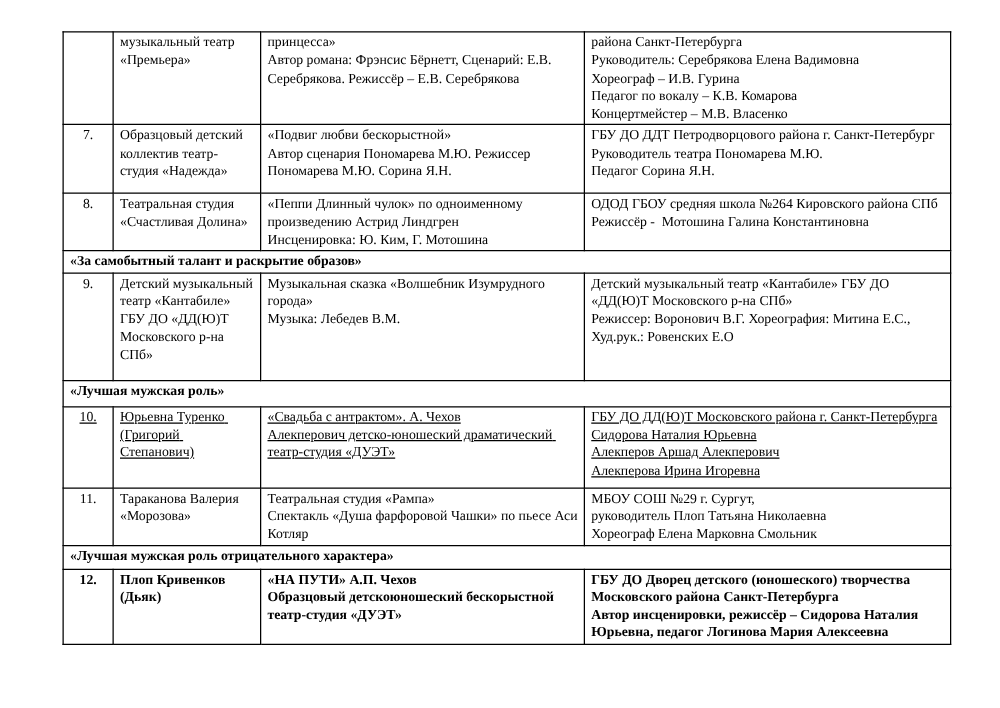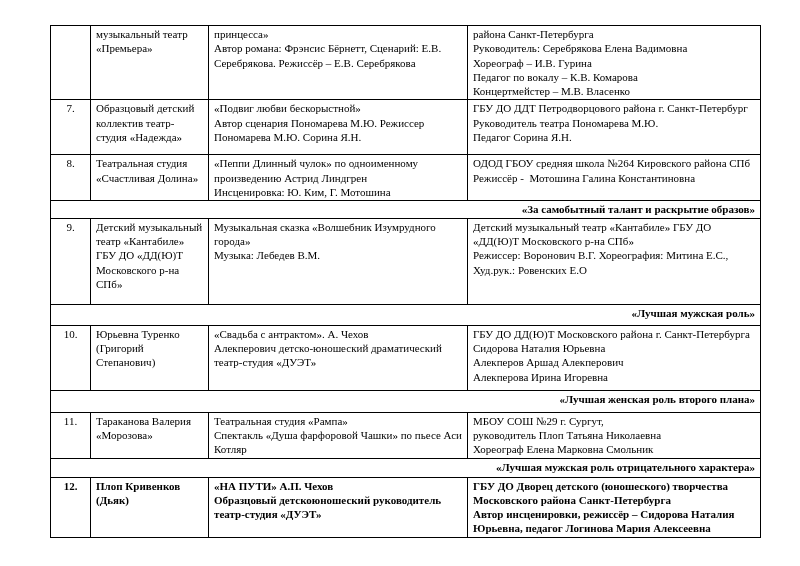--- a/index.html
+++ b/index.html
@@ -31,21 +31,21 @@
     padding: 1px 5px 1px 5px;
     box-sizing: border-box;
     overflow: hidden;
   }
   .num-cell {
     text-align: center;
     padding-left: 1px;
     padding-right: 1px;
   }
   .section-cell {
-    text-align: right;
+    text-align: left;
     font-weight: bold;
     padding-top: 0px;
   }
   .para {
     white-space: pre-wrap;
   }
   col.c-num  { width: 40px; }
   col.c-name { width: 118px; }
   col.c-play { width: 259px; }
   col.c-org  { width: 293px; }
@@ -120,38 +120,35 @@
           <div class="para">Музыка: Лебедев В.М.</div>
         </td>
         <td>
           <div class="para">Детский музыкальный театр «Кантабиле» ГБУ ДО «ДД(Ю)Т Московского р-на СПб»</div>
           <div class="para">Режиссер: Воронович В.Г. Хореография: Митина Е.С., Худ.рук.: Ровенских Е.О</div>
         </td>
       </tr>
       <tr style="height: 21px; padding-left: 18px;">
         <td colspan="4" class="section-cell">«Лучшая мужская роль»</td>
       </tr>
-      <tr style="height: 65px;">
+      <tr style="height: 65px; text-decoration: underline;">
         <td class="num-cell">10.</td>
         <td>
           <div class="para">Юрьевна Туренко (Григорий Степанович)</div>
         </td>
         <td>
           <div class="para">«Свадьба с антрактом». А. Чехов</div>
           <div class="para">Алекперович детско-юношеский драматический театр-студия «ДУЭТ»</div>
         </td>
         <td>
           <div class="para">ГБУ ДО ДД(Ю)Т Московского района г. Санкт-Петербурга</div>
           <div class="para">Сидорова Наталия Юрьевна</div>
           <div class="para">Алекперов Аршад Алекперович</div>
           <div class="para">Алекперова Ирина Игоревна</div>
         </td>
-      </tr>
-      <tr style="height: 22px;">
-        <td colspan="4" class="section-cell">«Лучшая женская роль второго плана»</td>
       </tr>
       <tr style="height: 43px; margin-top: 14px;">
         <td class="num-cell">11.</td>
         <td>
           <div class="para">Тараканова Валерия «Морозова»</div>
         </td>
         <td>
           <div class="para">Театральная студия «Рампа»</div>
           <div class="para">Спектакль «Душа фарфоровой Чашки» по пьесе Аси Котляр</div>
         </td>
@@ -164,21 +161,21 @@
       <tr style="height: 19px; margin-top: 46px;">
         <td colspan="4" class="section-cell">«Лучшая мужская роль отрицательного характера»</td>
       </tr>
       <tr style="height: 54px; font-weight: bold;">
         <td class="num-cell">12.</td>
         <td>
           <div class="para">Плоп Кривенков (Дьяк)</div>
         </td>
         <td>
           <div class="para">«НА ПУТИ» А.П. Чехов</div>
-          <div class="para">Образцовый детскоюношеский руководитель театр-студия «ДУЭТ»</div>
+          <div class="para">Образцовый детскоюношеский бескорыстной театр-студия «ДУЭТ»</div>
         </td>
         <td>
           <div class="para">ГБУ ДО Дворец детского (юношеского) творчества Московского района Санкт-Петербурга</div>
           <div class="para">Автор инсценировки, режиссёр – Сидорова Наталия Юрьевна, педагог Логинова Мария Алексеевна</div>
         </td>
       </tr>
     </tbody>
 </table>
 
 </body></html>

